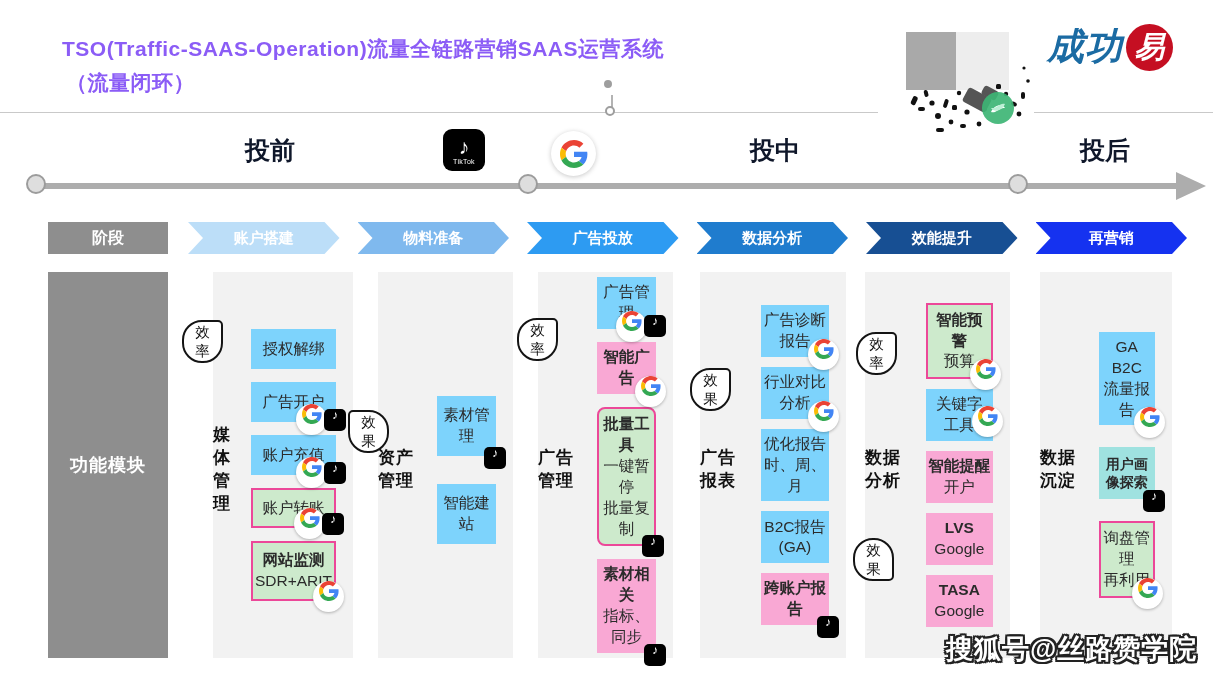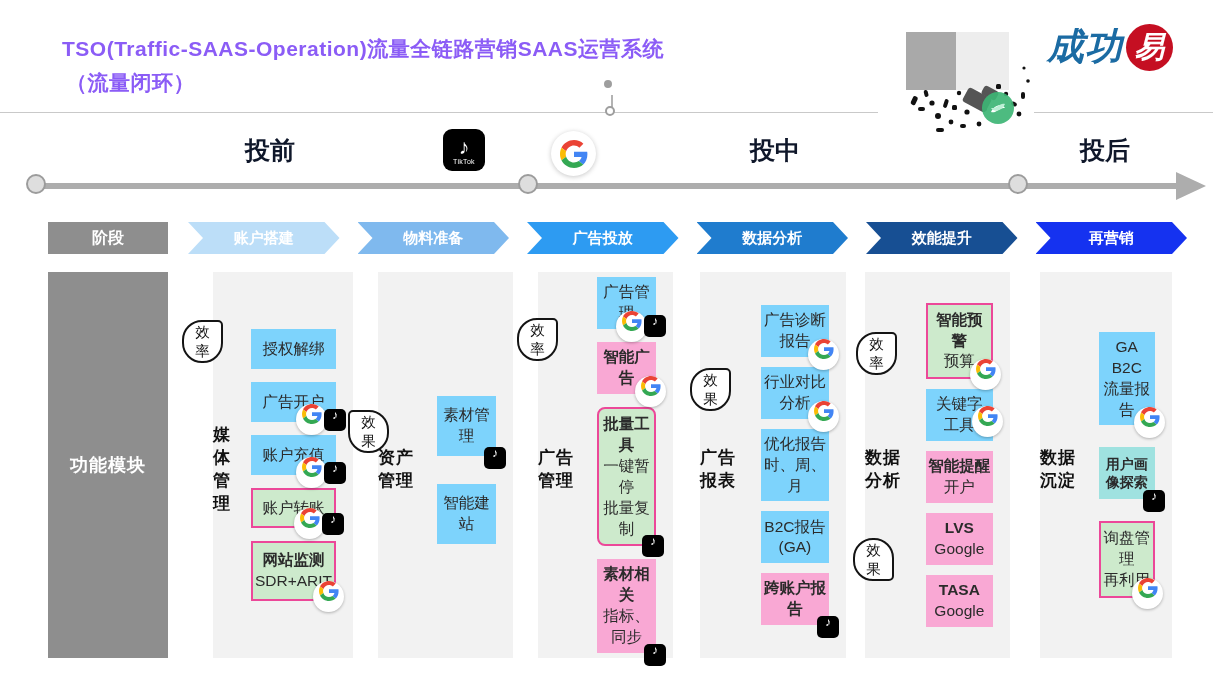--- a/index.html
+++ b/index.html
@@ -440,14 +440,15 @@
   <div class="bubble tail-tr" style="left:690px;top:368px">
       <span>效果</span>
     </div>
   <div class="bubble tail-tr" style="left:856px;top:332px">
       <span>效率</span>
     </div>
   <div class="bubble tail-br" style="left:853px;top:538px">
       <span>效果</span>
     </div>
 
+  <div class="watermark">搜狐号@丝路赞学院</div>
 
 </div>
 
 </body></html>

